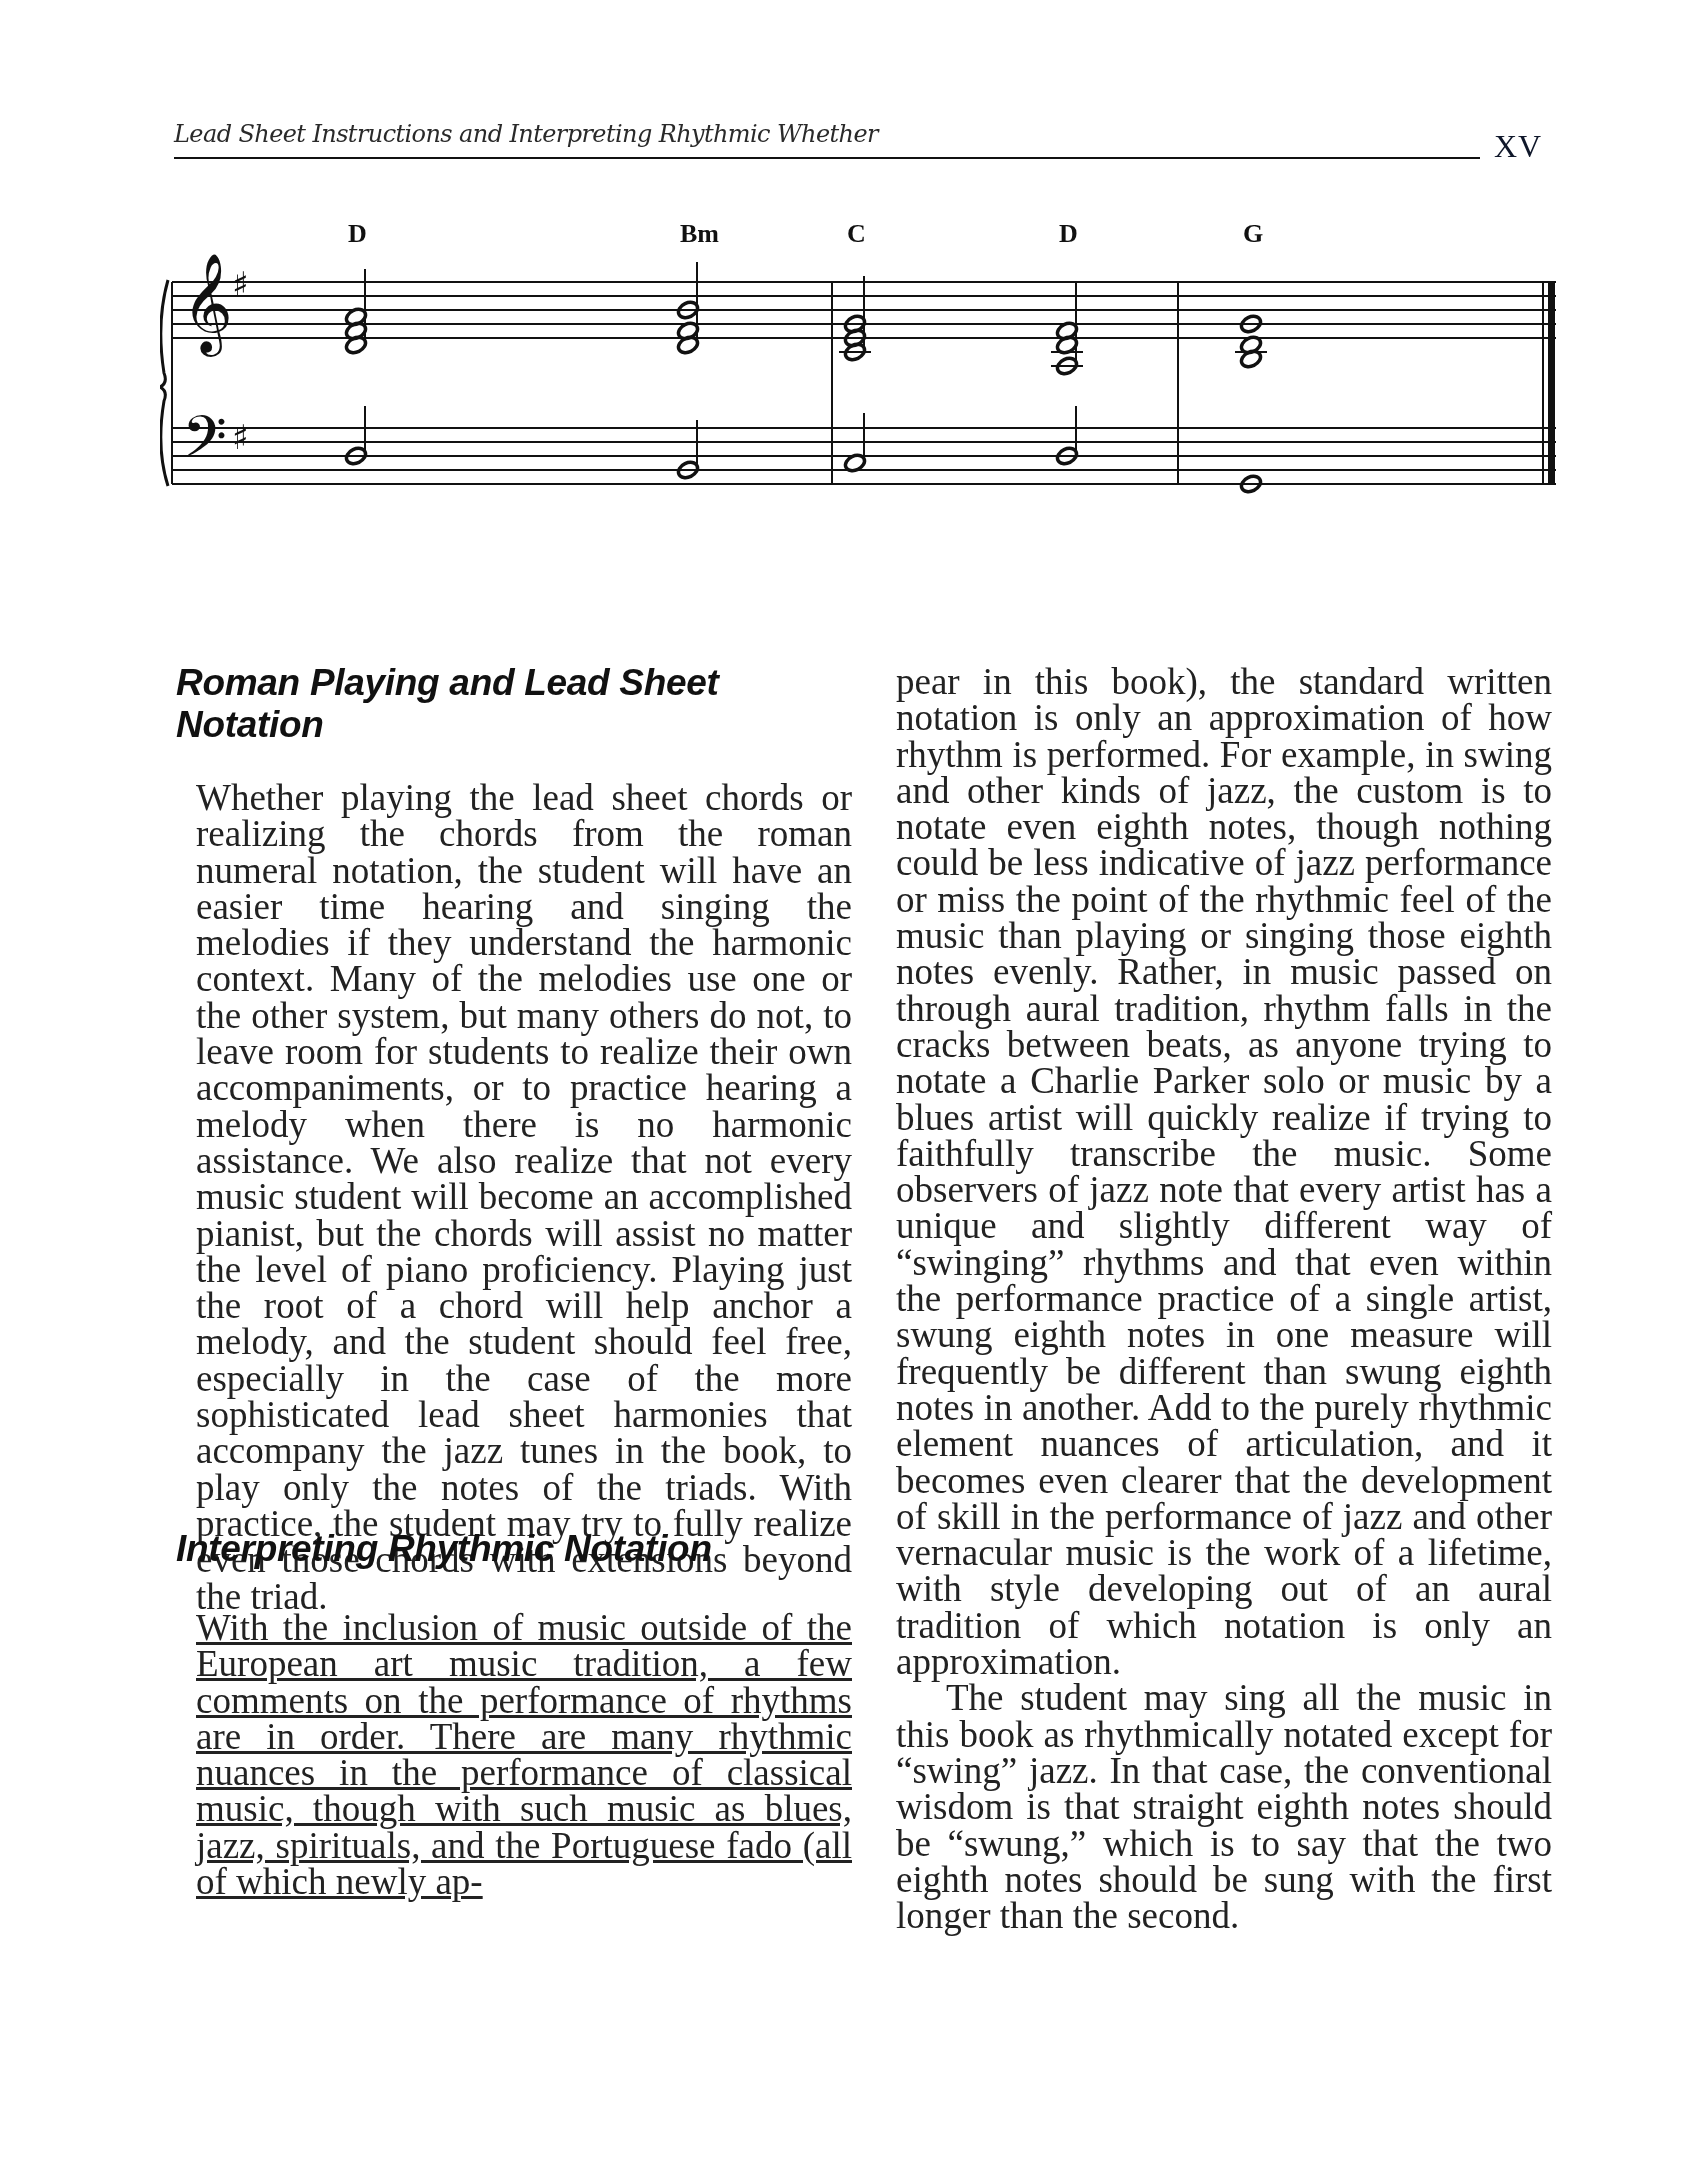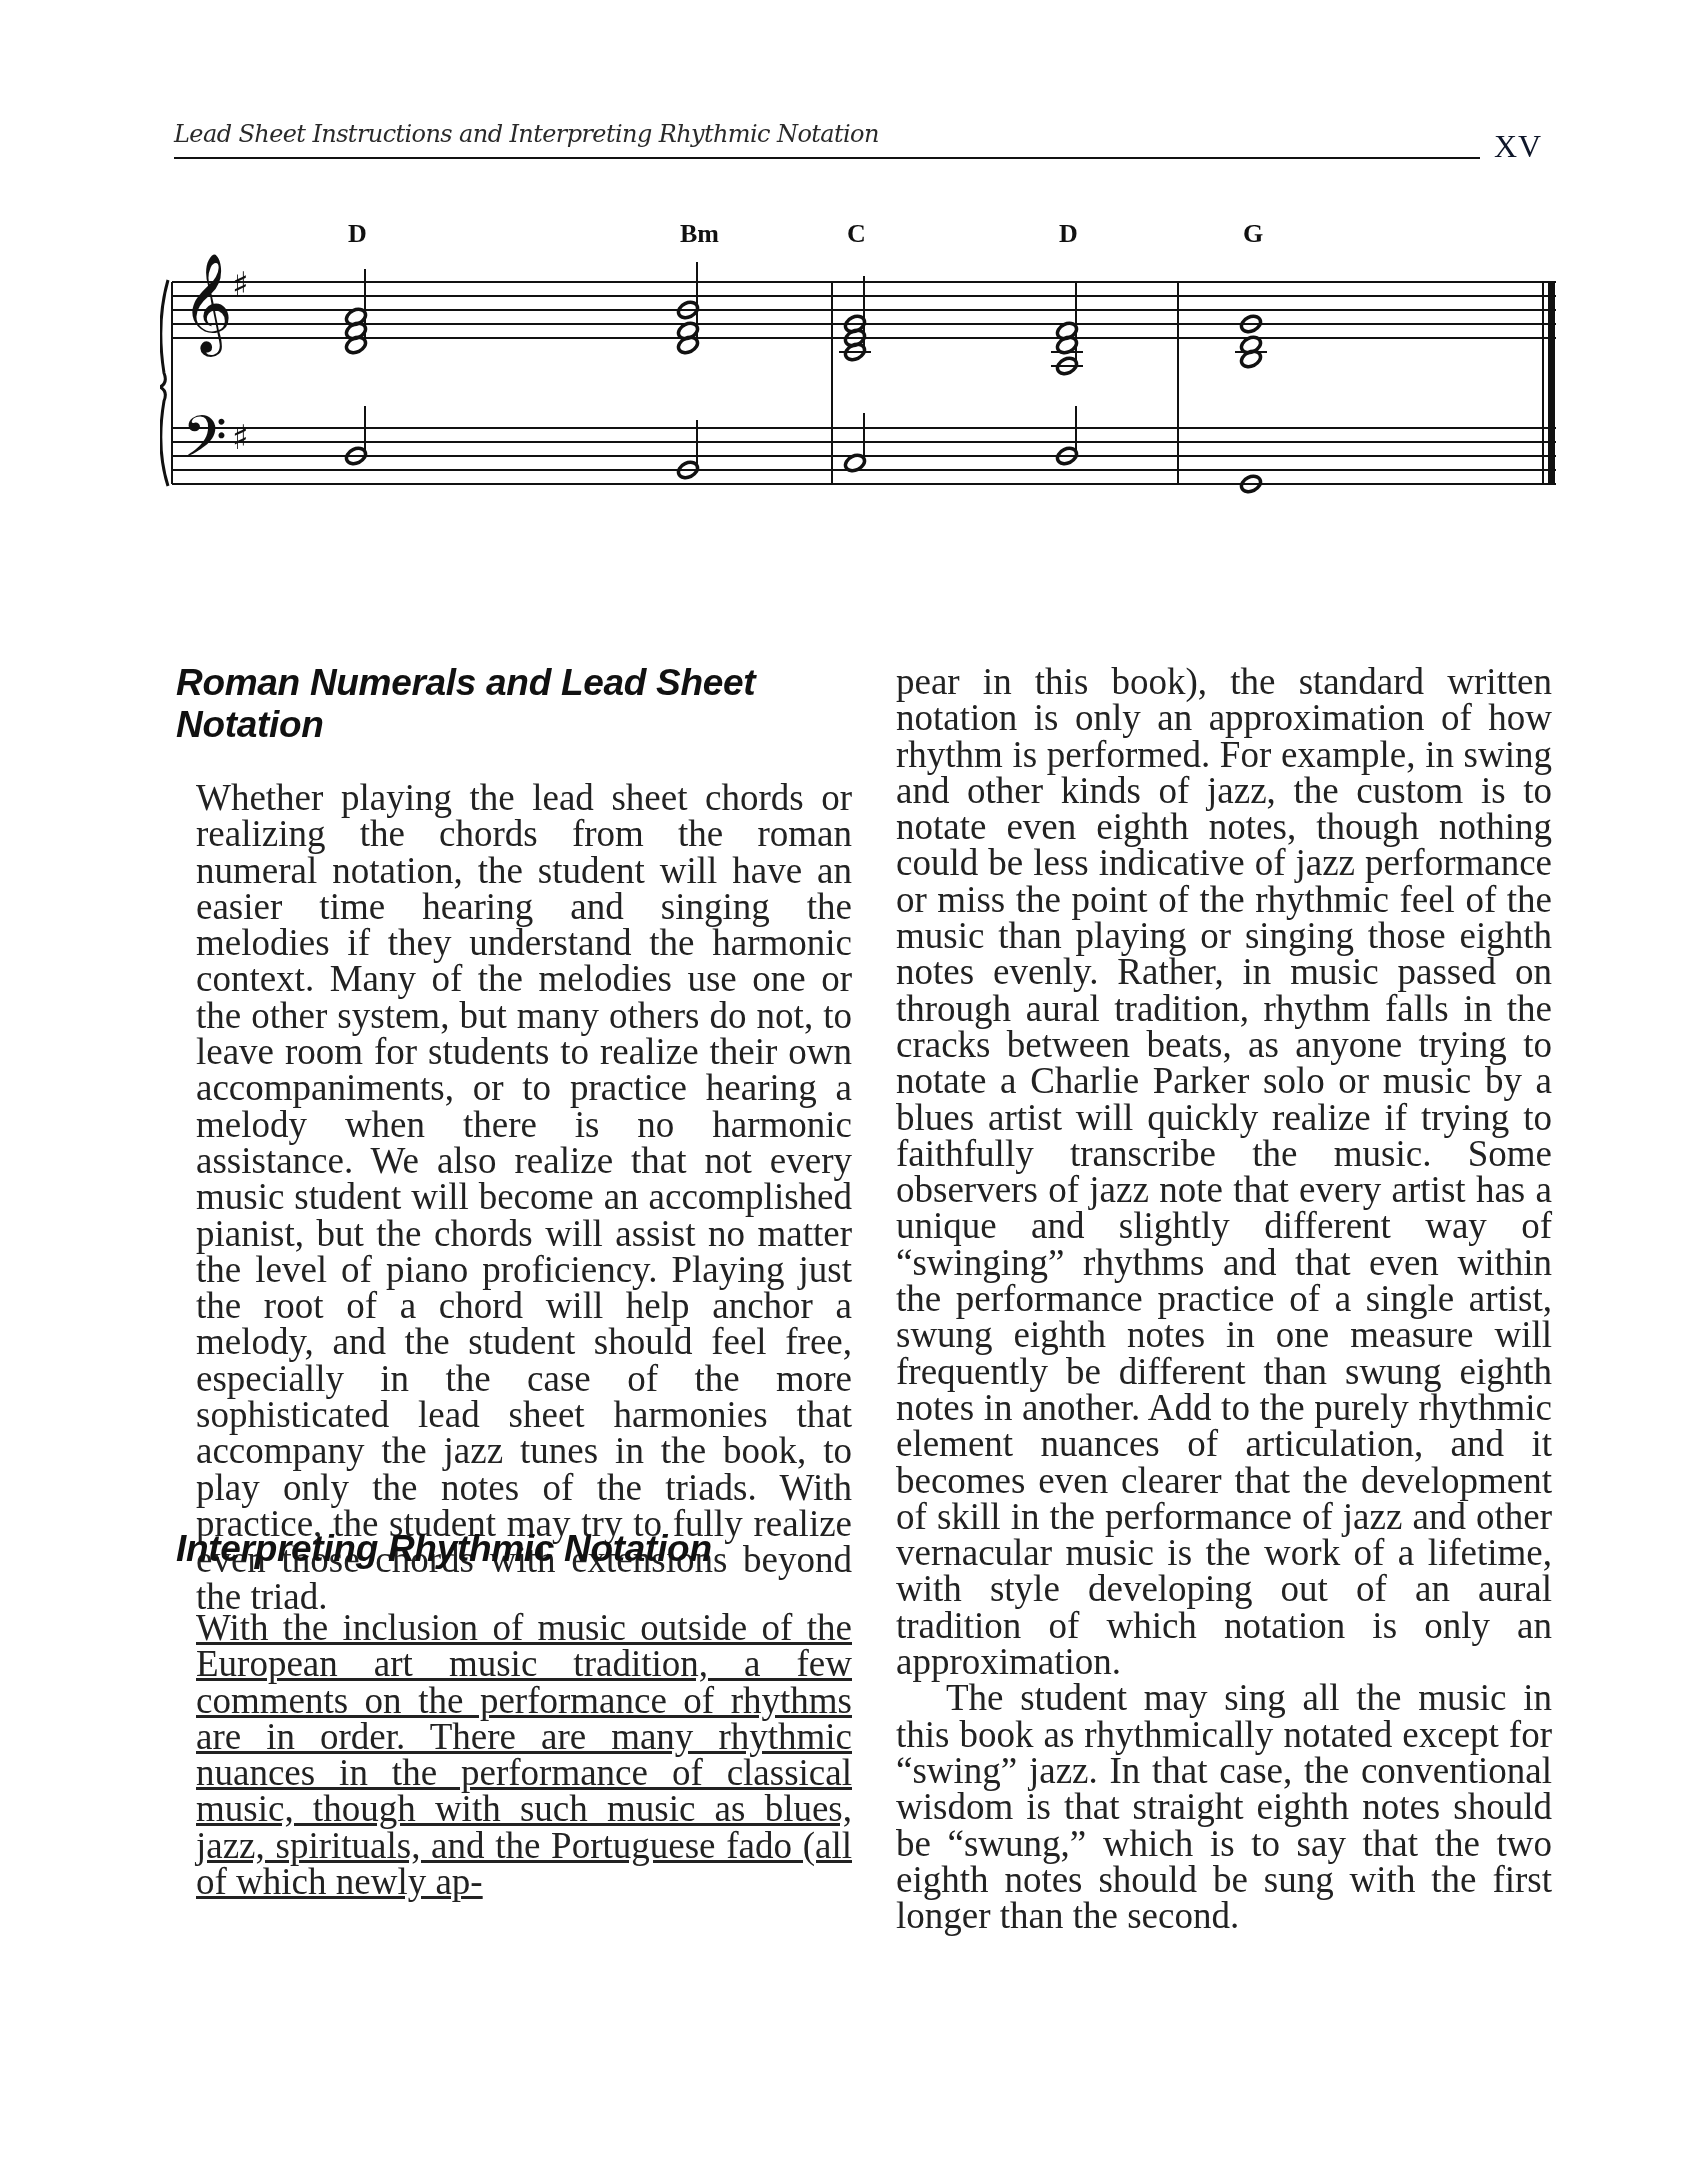--- a/index.html
+++ b/index.html
@@ -26,21 +26,21 @@
     font-size: 37px; line-height: 42px; color: #111; margin: 0; letter-spacing: -0.3px;
   }
   .sec1-heading { position: absolute; left: 176px; top: 662px; width: 700px; }
   .sec1-body { top: 780px; }
   .sec2-heading { position: absolute; left: 176px; top: 1528px; width: 700px; }
   .sec2-body { top: 1610px; text-decoration: underline; }
 </style>
 </head>
 <body>
 
-<div class="running-head">Lead Sheet Instructions and Interpreting Rhythmic Notation</div>
+<div class="running-head">Lead Sheet Instructions and Interpreting Rhythmic Whether</div>
 <div class="head-rule"></div>
 <div class="page-num">XV</div>
 
 <svg class="score" viewBox="0 0 1400 330" xmlns="http://www.w3.org/2000/svg">
   <g id="score-g" stroke="#111" fill="#111">
       <line x1="12" y1="62" x2="1396" y2="62" stroke-width="2"></line>
       <line x1="12" y1="76" x2="1396" y2="76" stroke-width="2"></line>
       <line x1="12" y1="90" x2="1396" y2="90" stroke-width="2"></line>
       <line x1="12" y1="104" x2="1396" y2="104" stroke-width="2"></line>
       <line x1="12" y1="118" x2="1396" y2="118" stroke-width="2"></line>
@@ -92,21 +92,21 @@
       <line x1="916" y1="233" x2="916" y2="186" stroke-width="2"></line>
       <text x="1083" y="22" font-size="26" font-weight="bold" font-family="Liberation Serif, serif" stroke="none">G</text>
       <line x1="1075" y1="132" x2="1107" y2="132" stroke-width="2"></line>
       <ellipse cx="1091" cy="139" rx="10" ry="7" transform="rotate(-25 1091 139)" fill="none" stroke-width="3.5"></ellipse>
       <ellipse cx="1091" cy="125" rx="10" ry="7" transform="rotate(-25 1091 125)" fill="none" stroke-width="3.5"></ellipse>
       <ellipse cx="1091" cy="104" rx="10" ry="7" transform="rotate(-25 1091 104)" fill="none" stroke-width="3.5"></ellipse>
       <ellipse cx="1091" cy="264" rx="10" ry="7" transform="rotate(-25 1091 264)" fill="none" stroke-width="3.5"></ellipse>
     </g>
 </svg>
 
-<h2 class="section-heading sec1-heading">Roman Numerals and Lead Sheet Notation</h2>
+<h2 class="section-heading sec1-heading">Roman Playing and Lead Sheet Notation</h2>
 <div class="col col-left sec1-body">
   <p>Whether playing the lead sheet chords or realizing the chords from the roman numeral notation, the student will have an easier time hearing and sing­ing the melodies if they understand the harmonic context. Many of the melodies use one or the other system, but many others do not, to leave room for students to realize their own accompaniments, or to practice hearing a melody when there is no har­monic assistance. We also realize that not every mu­sic student will become an accomplished pianist, but the chords will assist no matter the level of piano proficiency. Playing just the root of a chord will help anchor a melody, and the student should feel free, especially in the case of the more sophisticated lead sheet harmonies that accompany the jazz tunes in the book, to play only the notes of the triads. With practice, the student may try to fully realize even those chords with extensions beyond the triad.</p>
 </div>
 
 <h2 class="section-heading sec2-heading">Interpreting Rhythmic Notation</h2>
 <div class="col col-left sec2-body">
   <p>With the inclusion of music outside of the European art music tradition, a few comments on the perform­ance of rhythms are in order. There are many rhyth­mic nuances in the performance of classical music, though with such music as blues, jazz, spirituals, and the Portuguese fado (all of which newly ap-</p>
 </div>
 <div class="col col-right">
   <p>pear in this book), the standard written notation is only an approximation of how rhythm is performed. For example, in swing and other kinds of jazz, the custom is to notate even eighth notes, though noth­ing could be less indicative of jazz performance or miss the point of the rhythmic feel of the music than playing or singing those eighth notes evenly. Rather, in music passed on through aural tradition, rhythm falls in the cracks between beats, as anyone trying to notate a Charlie Parker solo or music by a blues artist will quickly realize if trying to faithfully transcribe the music. Some observers of jazz note that every artist has a unique and slightly different way of “swinging” rhythms and that even within the performance practice of a single artist, swung eighth notes in one measure will frequently be dif­ferent than swung eighth notes in another. Add to the purely rhythmic element nuances of articulation, and it becomes even clearer that the development of skill in the performance of jazz and other vernacular music is the work of a lifetime, with style develop­ing out of an aural tradition of which notation is only an approximation.</p>

